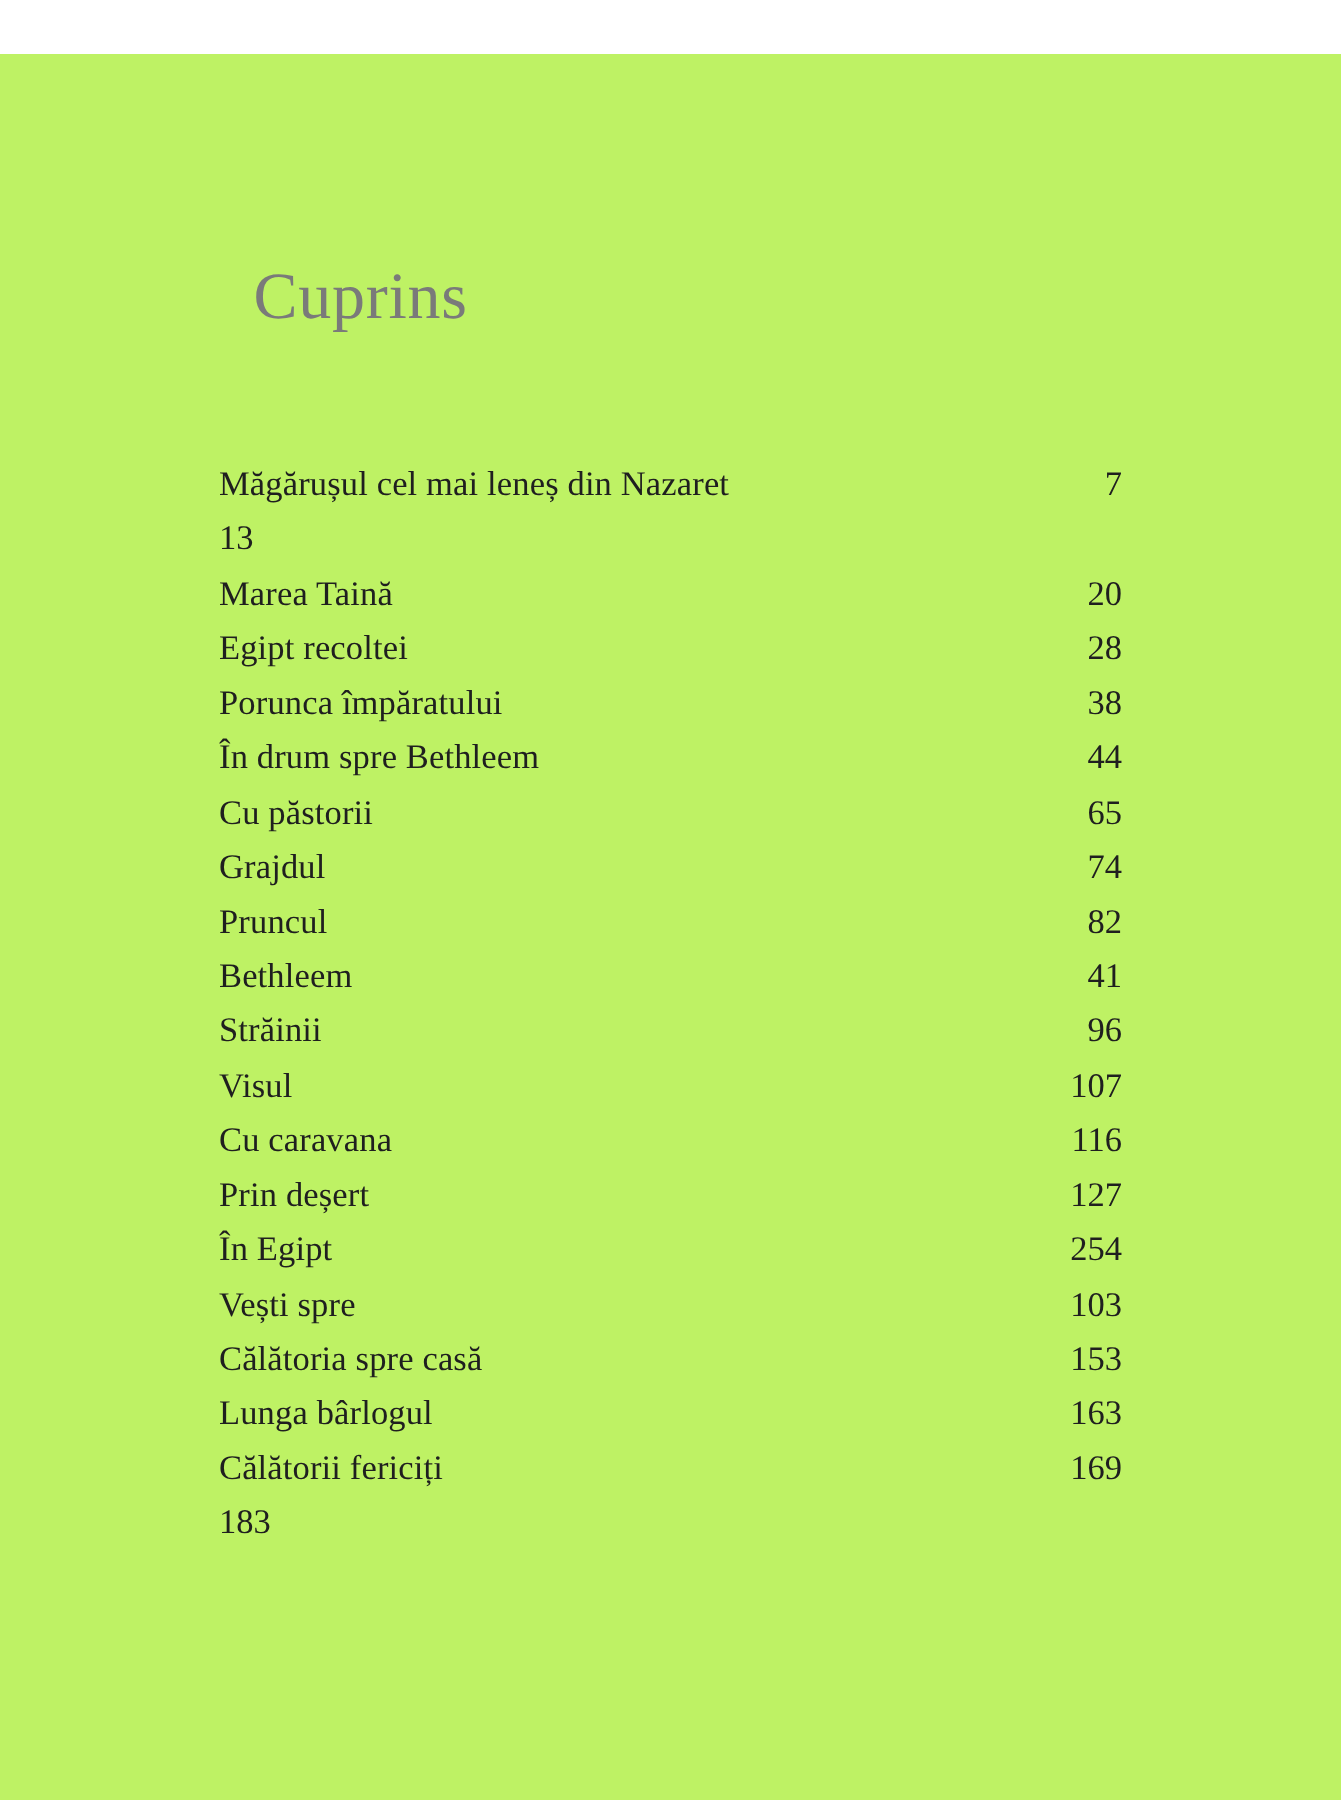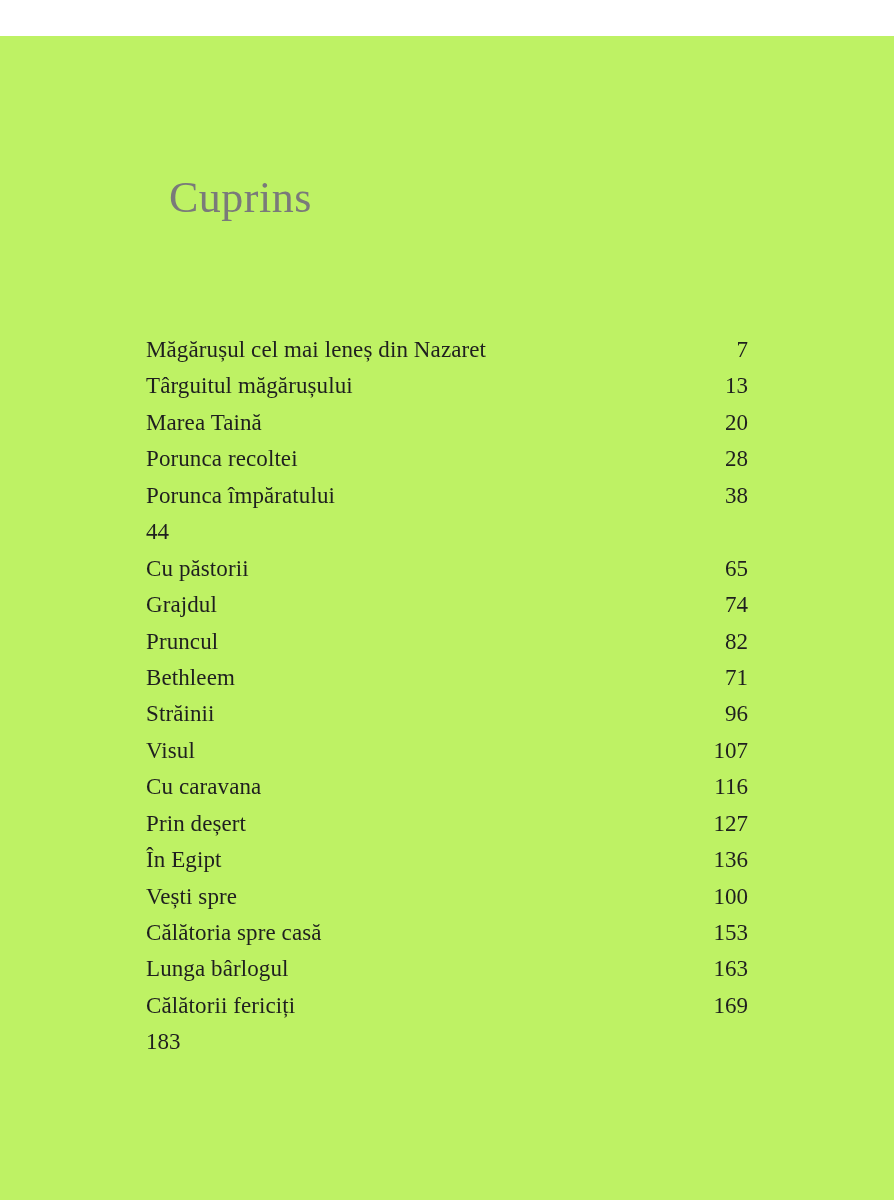--- a/index.html
+++ b/index.html
@@ -23,21 +23,21 @@
     margin: 0;
     font-size: 44px;
     font-weight: 400;
     line-height: 1.1;
     color: #7a7a7a;
     letter-spacing: 0.5px;
   }
   .toc-list {
     position: absolute;
     left: 146px;
-    top: 296px;
+    top: 269px;
     width: 602px;
     font-family: Liberation Serif, serif;
   }
   .toc-row {
     display: flex;
     justify-content: space-between;
     align-items: baseline;
     height: 36.45px;
     line-height: 36.45px;
     font-size: 23px;
@@ -56,77 +56,77 @@
 <body>
 
 <div class="page">
   <h1 class="toc-title">Cuprins</h1>
   <div class="toc-list" id="toc-list">
       <div class="toc-row">
         <span class="toc-chapter">Măgărușul cel mai leneș din Nazaret</span>
         <span class="toc-page-number">7</span>
       </div>
       <div class="toc-row">
-        <span class="toc-chapter">Târguitul măgărușului</span>
         <span class="toc-page-number">13</span>
       </div>
       <div class="toc-row">
         <span class="toc-chapter">Marea Taină</span>
         <span class="toc-page-number">20</span>
       </div>
       <div class="toc-row">
-        <span class="toc-chapter">Porunca recoltei</span>
+        <span class="toc-chapter">Egipt recoltei</span>
         <span class="toc-page-number">28</span>
       </div>
       <div class="toc-row">
         <span class="toc-chapter">Porunca împăratului</span>
         <span class="toc-page-number">38</span>
       </div>
       <div class="toc-row">
+        <span class="toc-chapter">În drum spre Bethleem</span>
         <span class="toc-page-number">44</span>
       </div>
       <div class="toc-row">
         <span class="toc-chapter">Cu păstorii</span>
         <span class="toc-page-number">65</span>
       </div>
       <div class="toc-row">
         <span class="toc-chapter">Grajdul</span>
         <span class="toc-page-number">74</span>
       </div>
       <div class="toc-row">
         <span class="toc-chapter">Pruncul</span>
         <span class="toc-page-number">82</span>
       </div>
       <div class="toc-row">
         <span class="toc-chapter">Bethleem</span>
-        <span class="toc-page-number">71</span>
+        <span class="toc-page-number">41</span>
       </div>
       <div class="toc-row">
         <span class="toc-chapter">Străinii</span>
         <span class="toc-page-number">96</span>
       </div>
       <div class="toc-row">
         <span class="toc-chapter">Visul</span>
         <span class="toc-page-number">107</span>
       </div>
       <div class="toc-row">
         <span class="toc-chapter">Cu caravana</span>
         <span class="toc-page-number">116</span>
       </div>
       <div class="toc-row">
         <span class="toc-chapter">Prin deșert</span>
         <span class="toc-page-number">127</span>
       </div>
       <div class="toc-row">
         <span class="toc-chapter">În Egipt</span>
-        <span class="toc-page-number">136</span>
+        <span class="toc-page-number">254</span>
       </div>
       <div class="toc-row">
         <span class="toc-chapter">Vești spre</span>
-        <span class="toc-page-number">100</span>
+        <span class="toc-page-number">103</span>
       </div>
       <div class="toc-row">
         <span class="toc-chapter">Călătoria spre casă</span>
         <span class="toc-page-number">153</span>
       </div>
       <div class="toc-row">
         <span class="toc-chapter">Lunga bârlogul</span>
         <span class="toc-page-number">163</span>
       </div>
       <div class="toc-row">

